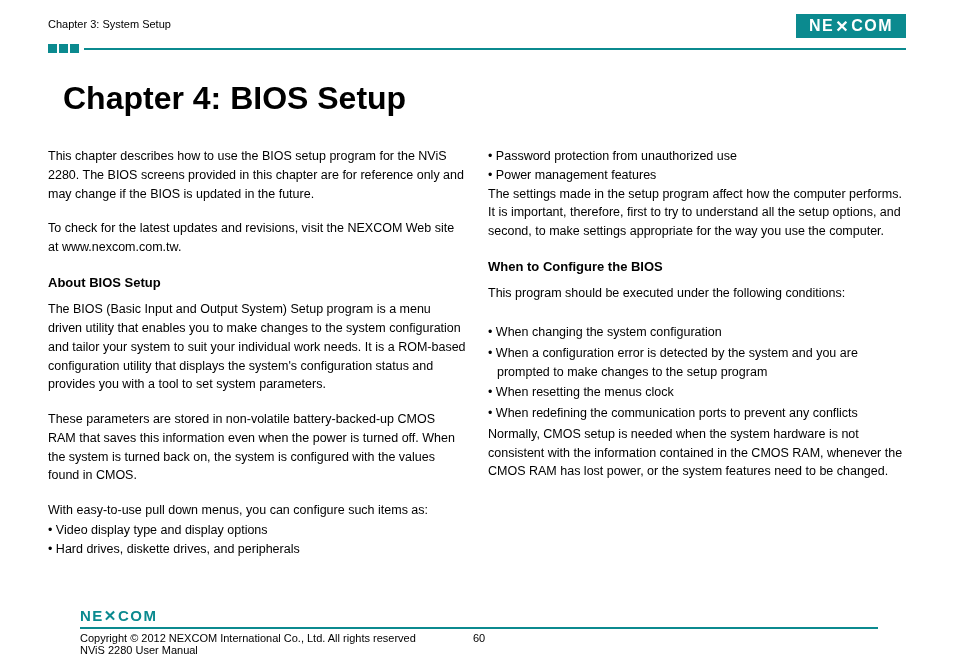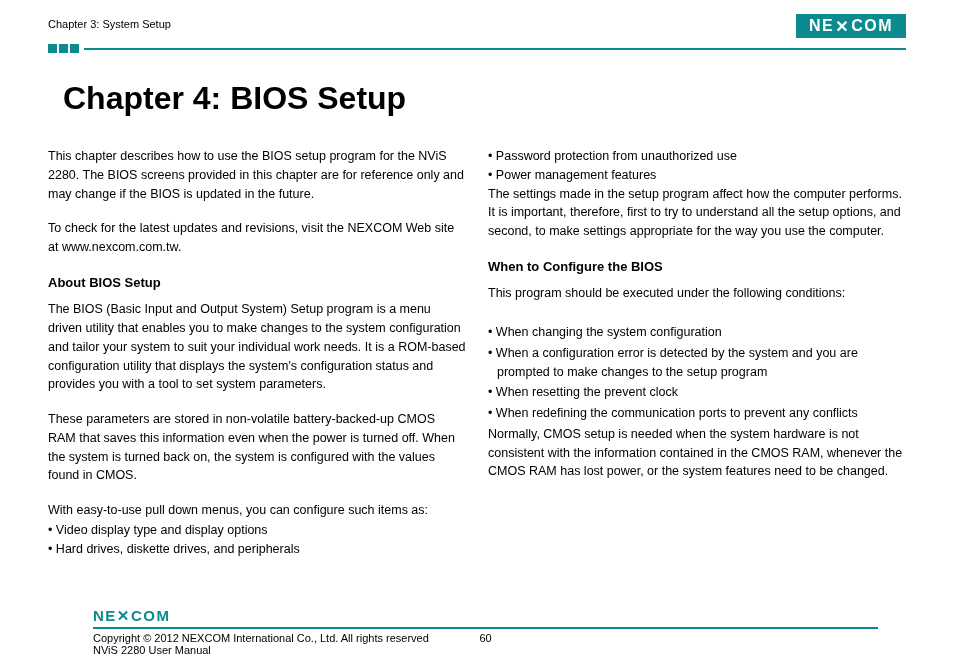--- a/index.html
+++ b/index.html
@@ -88,21 +88,21 @@
     margin-bottom: 8px;
   }
   .bullet-line {
     padding-left: 9px;
     text-indent: -9px;
     margin-bottom: 0;
   }
   .bullet-block { margin-bottom: 2px; }
   .footer {
     position: absolute;
-    left: 17px;
+    left: 4px;
     right: 0;
     bottom: 16px;
     padding: 0 76px;
   }
   .footer-logo {
     font-family: Arial, sans-serif;
     color: #0b8a8f;
     font-weight: bold;
     font-size: 15px;
     letter-spacing: 1.5px;
@@ -161,21 +161,21 @@
     </div>
 
     <div class="col">
       <div class="bullet-line">• Password protection from unauthorized use</div>
       <div class="bullet-line" style="margin-bottom:0;">• Power management features</div>
       <p style="margin-top:0;">The settings made in the setup program affect how the computer performs. It is important, therefore, first to try to understand all the setup options, and second, to make settings appropriate for the way you use the computer.</p>
       <div class="subhead">When to Configure the BIOS</div>
       <p style="margin-bottom:20px;">This program should be executed under the following conditions:</p>
       <div class="bullet-line bullet-block">• When changing the system configuration</div>
       <div class="bullet-line bullet-block">• When a configuration error is detected by the system and you are prompted to make changes to the setup program</div>
-      <div class="bullet-line bullet-block">• When resetting the prevent clock</div>
+      <div class="bullet-line bullet-block">• When resetting the menus clock</div>
       <div class="bullet-line bullet-block">• When redefining the communication ports to prevent any conflicts</div>
       <p>Normally, CMOS setup is needed when the system hardware is not consistent with the information contained in the CMOS RAM, whenever the CMOS RAM has lost power, or the system features need to be changed.</p>
     </div>
   </div>
 </div>
 
 <div class="footer">
   <div class="footer-logo">
     <span>NE</span><span>✕</span><span>COM</span>
   </div>

